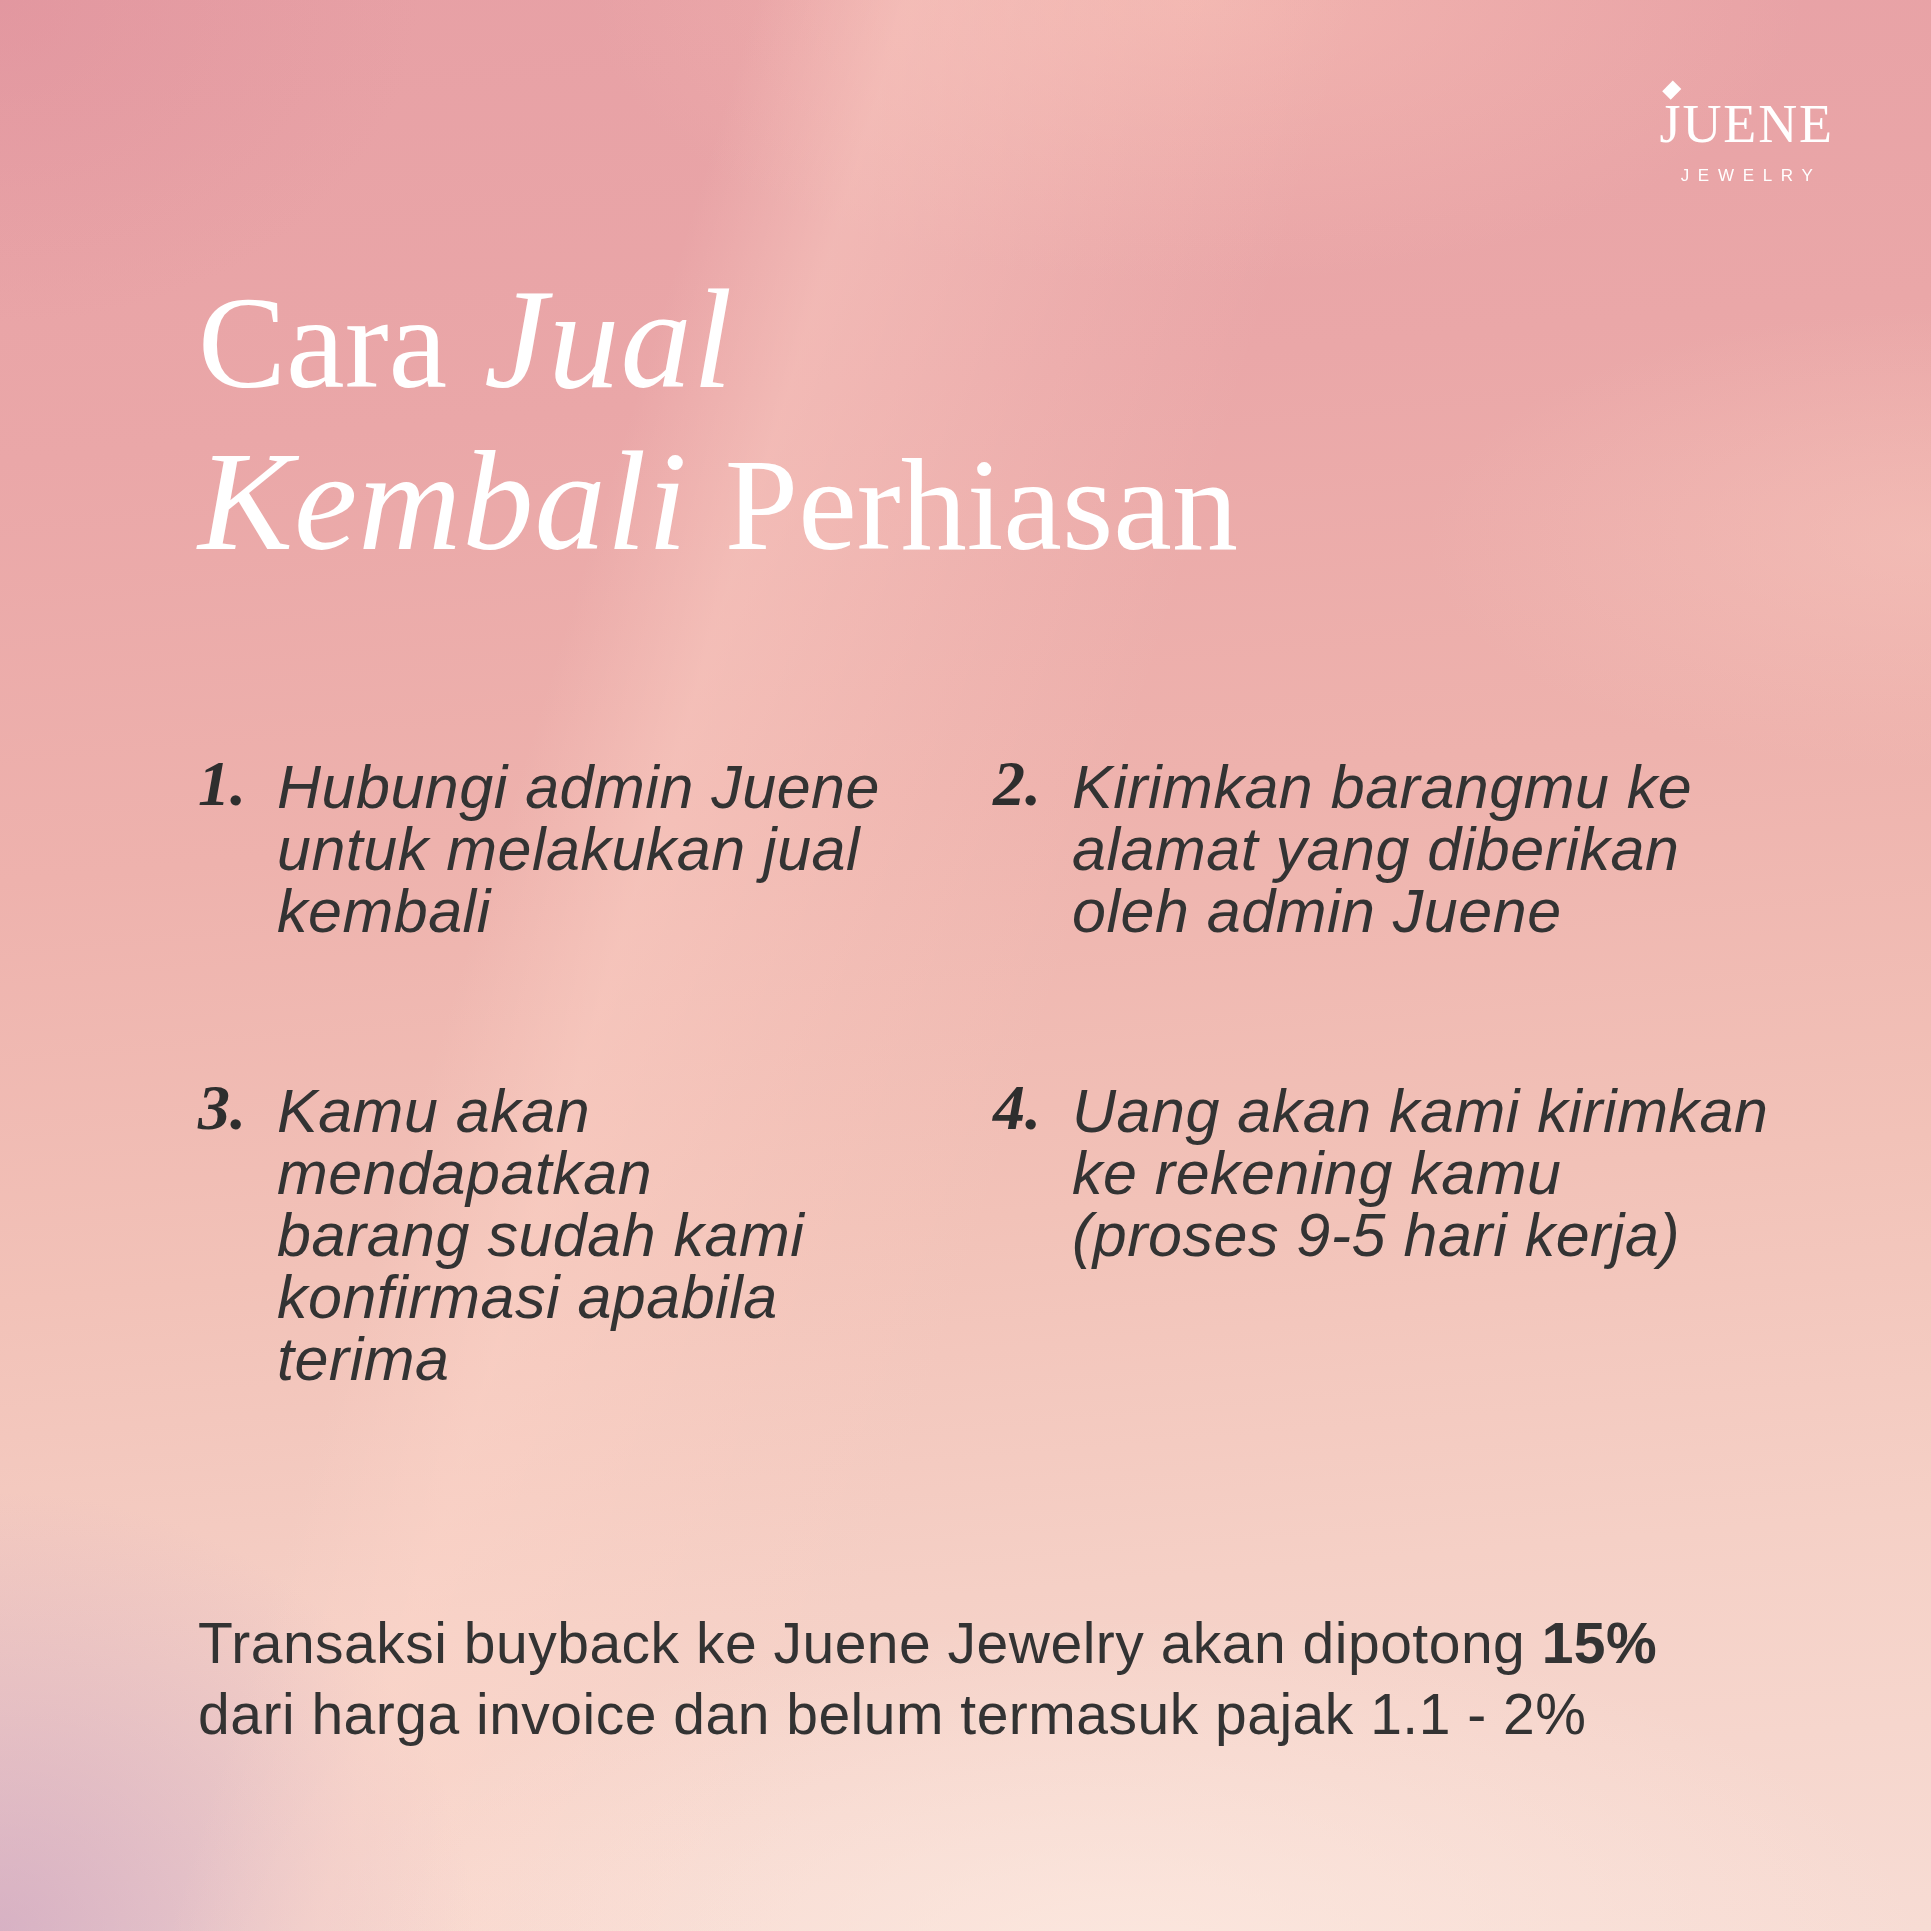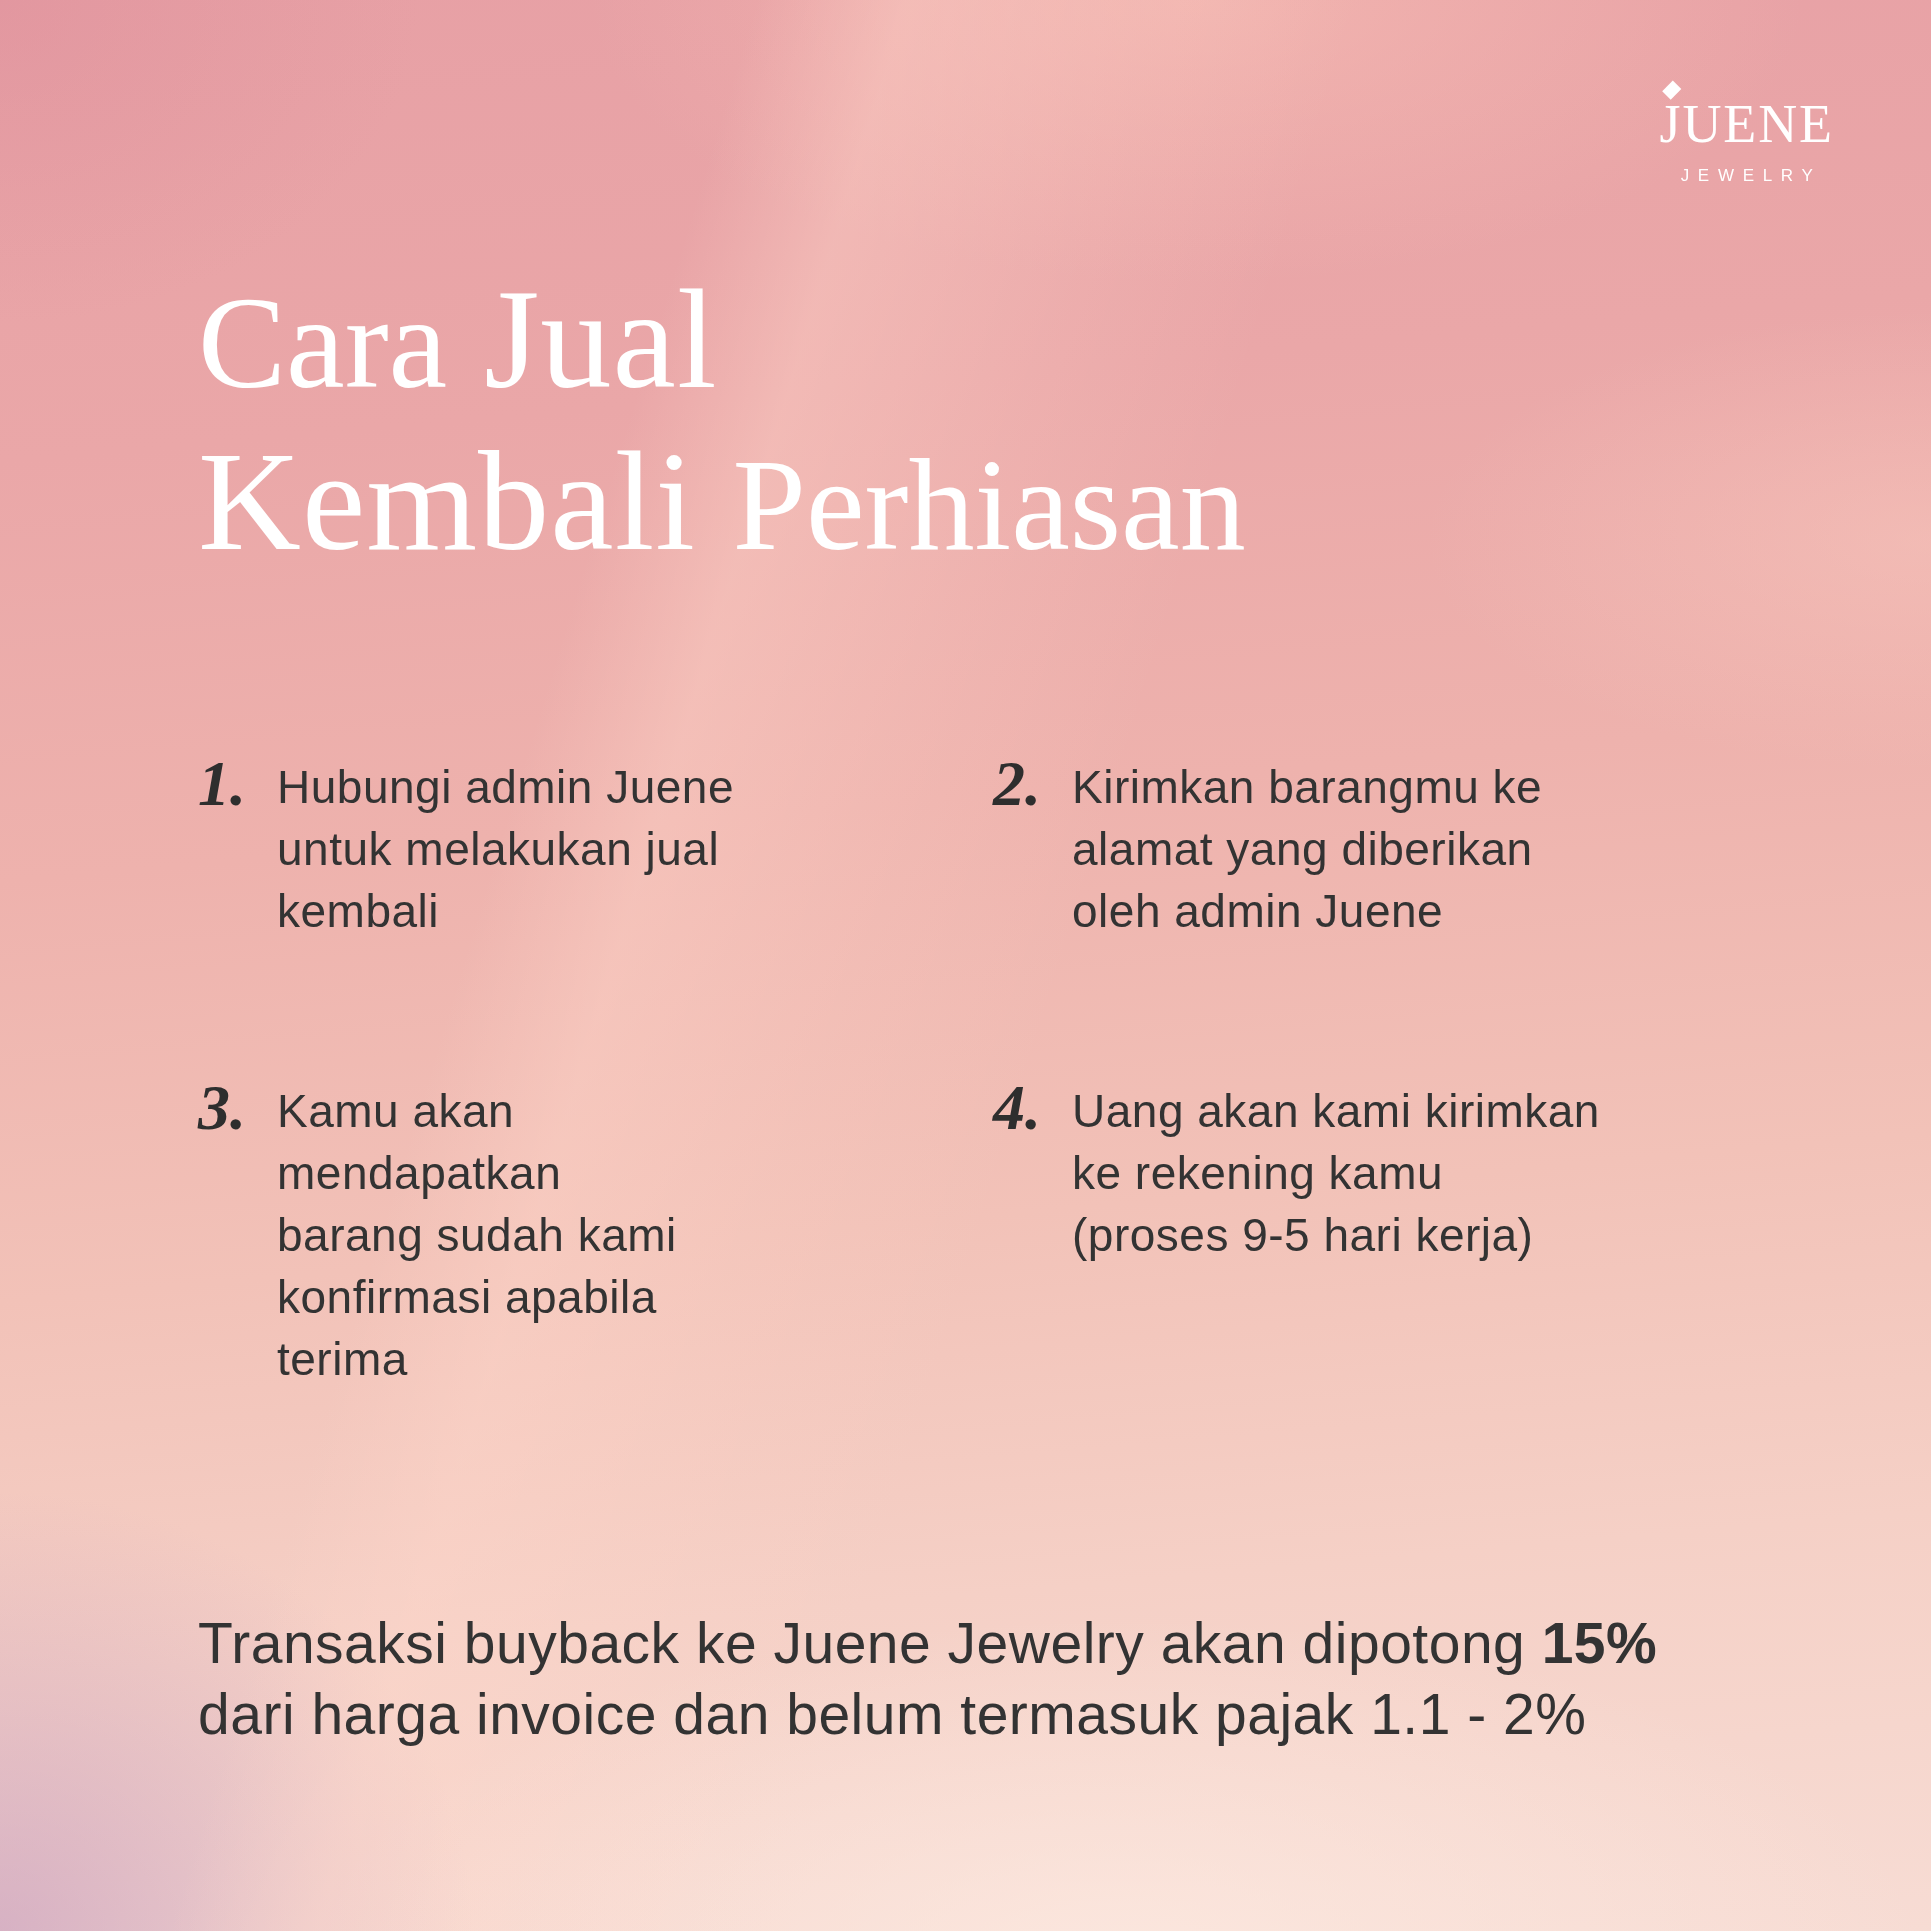--- a/index.html
+++ b/index.html
@@ -35,39 +35,39 @@
 
   
   .title {
     position: absolute; left: 198px; top: 260px; margin: 0;
     color: #ffffff; font-weight: 400;
     font-size: 132px; line-height: 158px; white-space: nowrap;
   }
   .t-sans { font-family: Liberation Serif, serif; }
   .t-italic {
     font-family: "Liberation Serif", "DejaVu Serif", serif;
-    font-size: 1.08em; letter-spacing: 1px;
+    font-style: italic; font-size: 1.08em; letter-spacing: 1px;
   }
 
   
   .step { position: absolute; display: flex; align-items: flex-start; }
   .step-1 { left: 198px; top: 756px; }
   .step-2 { left: 993px; top: 756px; }
   .step-3 { left: 198px; top: 1080px; }
   .step-4 { left: 993px; top: 1080px; }
   .step-num {
     width: 79px; flex-shrink: 0;
     font-family: "Liberation Serif", "DejaVu Serif", serif;
     font-style: italic; font-weight: 700;
     font-size: 64px; line-height: 60px;
     color: #2e2e2e; margin-top: -1.9px;
   }
   .step-text {
-    font-size: 46px; line-height: 62px; letter-spacing: 0.5px;
-    color: #333333; white-space: nowrap;
+    font-size: 61px; line-height: 62px; letter-spacing: 0.5px;
+    color: #333333; white-space: nowrap; font-style: italic;
   }
 
   
   .footer {
     position: absolute; left: 198px; top: 1608px;
     font-size: 57px; line-height: 71px; letter-spacing: 0.5px;
     color: #333333; white-space: nowrap;
   }
   .footer strong { font-weight: 700; }
 </style>

